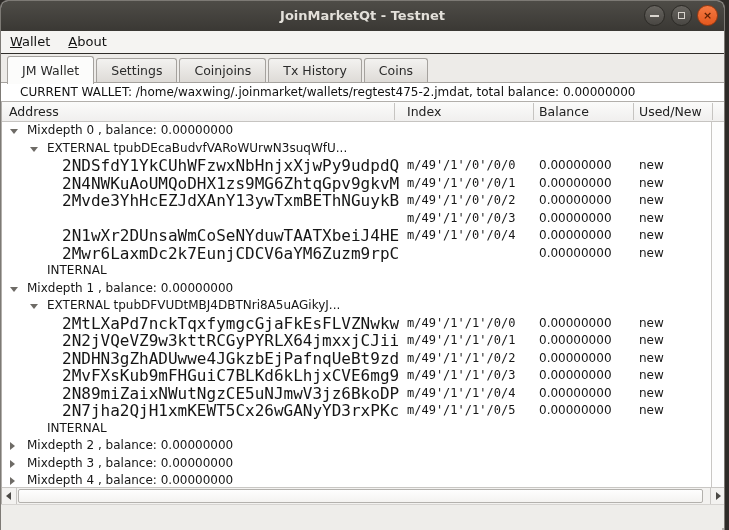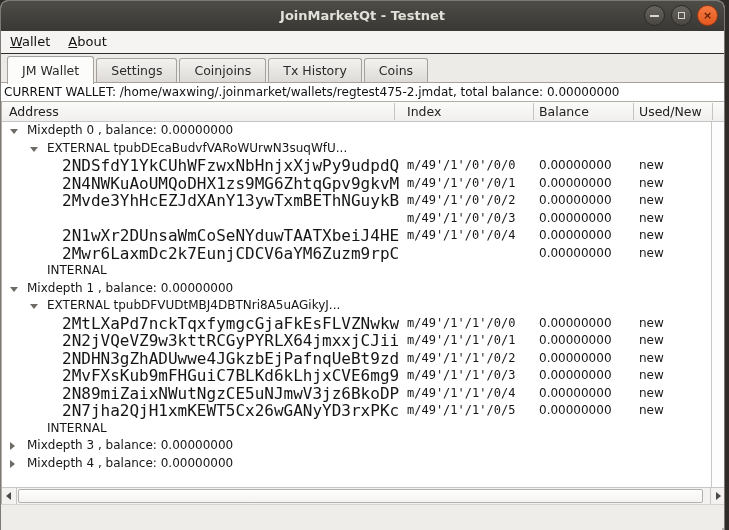--- a/index.html
+++ b/index.html
@@ -32,21 +32,21 @@
   .tabstrip::after{content:"";position:absolute;left:0;right:0;bottom:0;height:1px;background:#a5a29e;}
   .tab{position:relative;display:inline-block;margin-top:4px;height:24px;line-height:24px;
     padding:0 14px;font-size:12.5px;color:#2b2b2b;background:linear-gradient(#f3f2f0,#dedbd7);
     border:1px solid #a5a29e;border-bottom:none;border-radius:3px 3px 0 0;margin-right:2px;box-sizing:border-box;}
   .tab:first-child{margin-left:6px;}
   .tab.active{margin-top:1px;height:28px;line-height:27px;background:#fcfcfb;z-index:2;}
 
   
   .pane{position:absolute;left:0;right:0;top:82px;bottom:25px;background:#fff;}
   .banner{position:absolute;left:0;right:0;top:0;height:18px;line-height:18px;
-    font-size:12px;color:#111;padding-left:3px;white-space:nowrap;overflow:hidden;}
+    font-size:12px;color:#111;padding-left:19px;white-space:nowrap;overflow:hidden;}
 
   
   .tree{position:absolute;left:0;top:18px;bottom:0;width:725px;box-sizing:border-box;
     border:1px solid #b2afab;background:#fff;}
   .tree-header{position:absolute;left:0;right:0;top:0;height:19px;
     background:linear-gradient(#fbfbfa,#f0efee);border-bottom:1px solid #c6c4c1;}
   .hcell{position:absolute;top:0;line-height:19px;font-size:12.5px;color:#222;white-space:nowrap;}
   .hsep{position:absolute;top:1px;bottom:1px;width:1px;background:#c6c4c1;}
   .tree-body{position:absolute;left:0;top:20px;right:13px;bottom:16px;overflow:hidden;}
   .row{position:relative;height:17.5px;white-space:nowrap;font-size:12px;color:#161616;}
@@ -192,20 +192,24 @@
             <span class="lbl mono addr" style="left: 60px;">2N7jha2QjH1xmKEWT5Cx26wGANyYD3rxPKc</span>
             <span class="lbl mono idx" style="left: 405px;">m/49'/1'/1'/0/5</span>
             <span class="lbl" style="left: 537px;">0.00000000</span>
             <span class="lbl" style="left: 637px;">new</span>
           </div>
           <div class="row">
             <span class="lbl" style="left: 45px;">INTERNAL</span>
           </div>
           <div class="row">
             <span class="tri right" style="left: 8px;"></span>
+            <span class="lbl" style="left: 25px;">Mixdepth 2 , balance: 0.00000000</span>
+          </div>
+          <div class="row">
+            <span class="tri right" style="left: 8px;"></span>
             <span class="lbl" style="left: 25px;">Mixdepth 3 , balance: 0.00000000</span>
           </div>
           <div class="row">
             <span class="tri right" style="left: 8px;"></span>
             <span class="lbl" style="left: 25px;">Mixdepth 4 , balance: 0.00000000</span>
           </div>
         </div>
 
       <div class="vscroll"></div>
 

